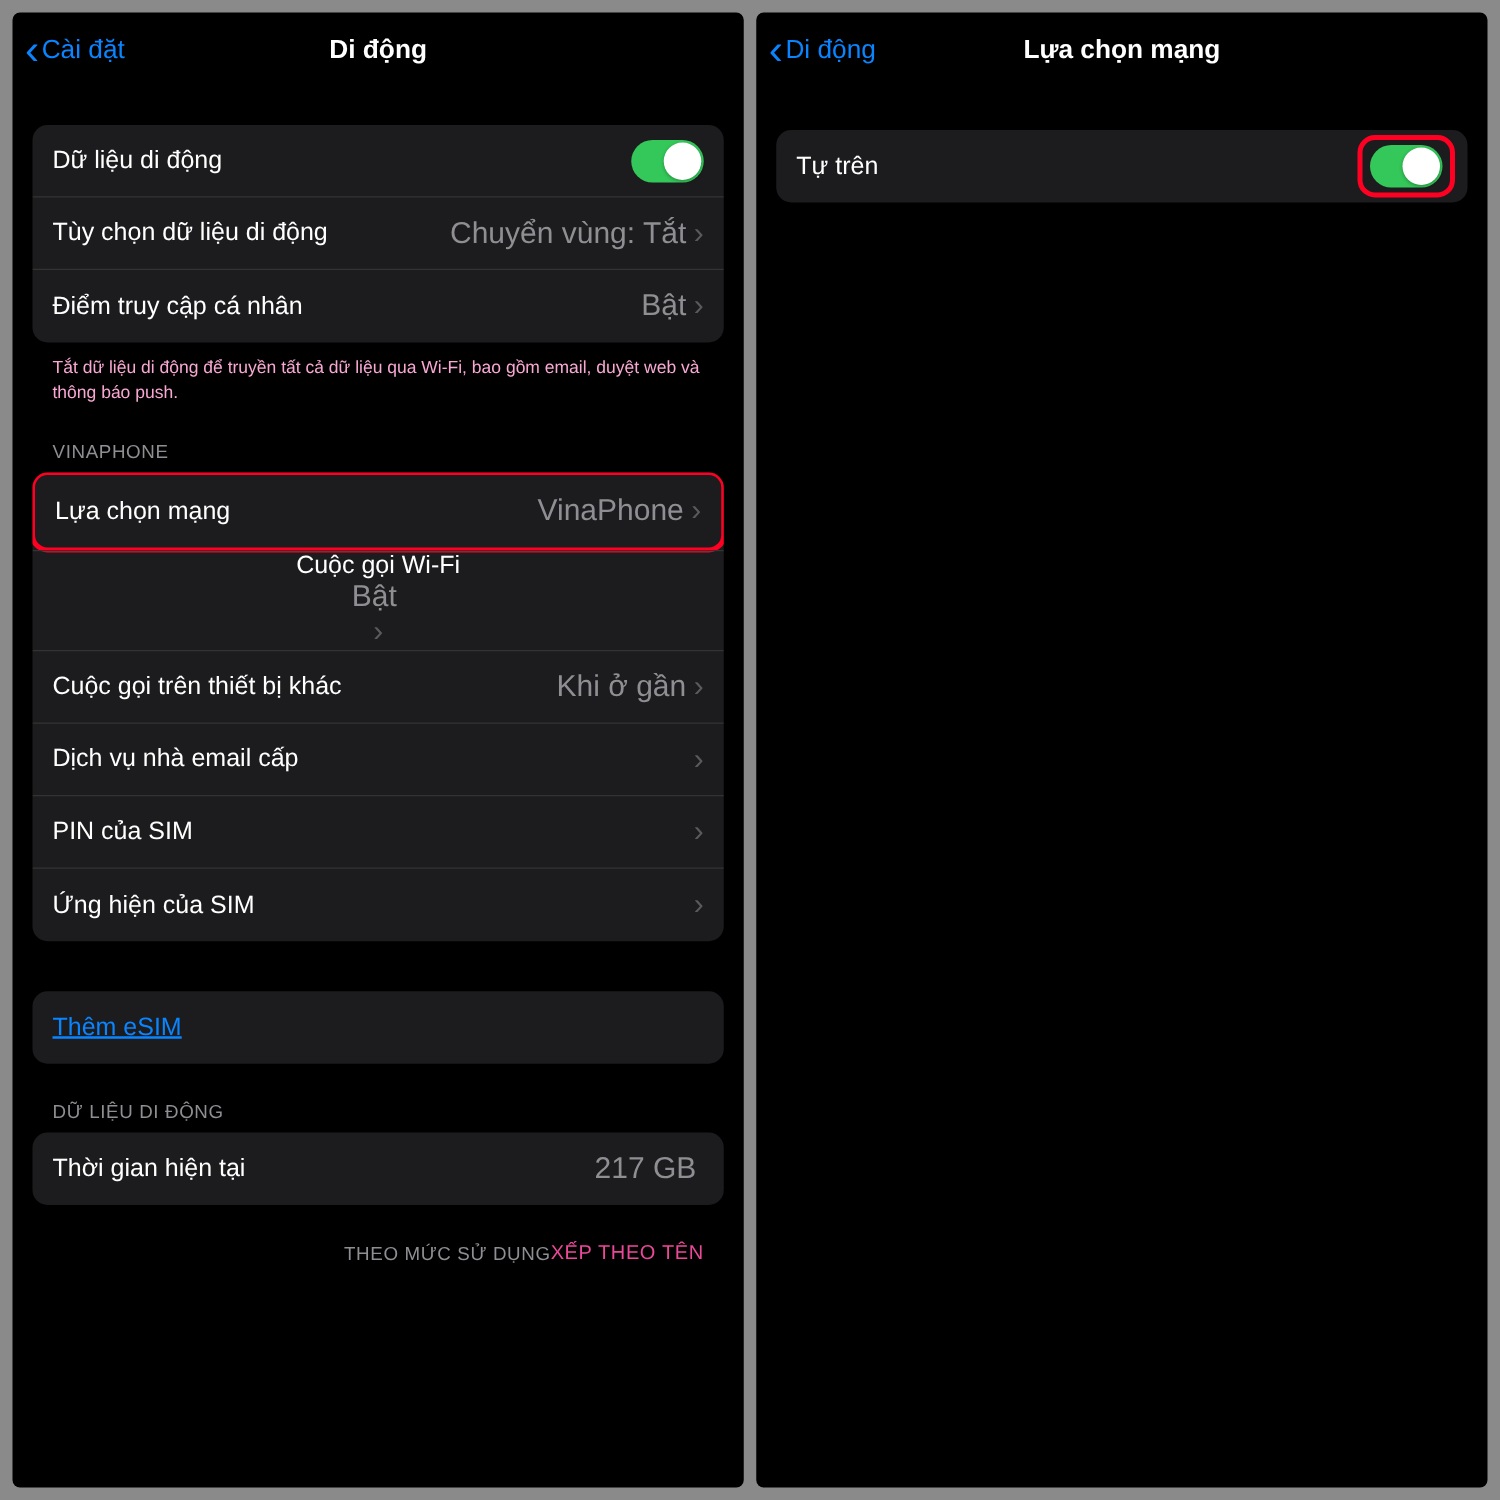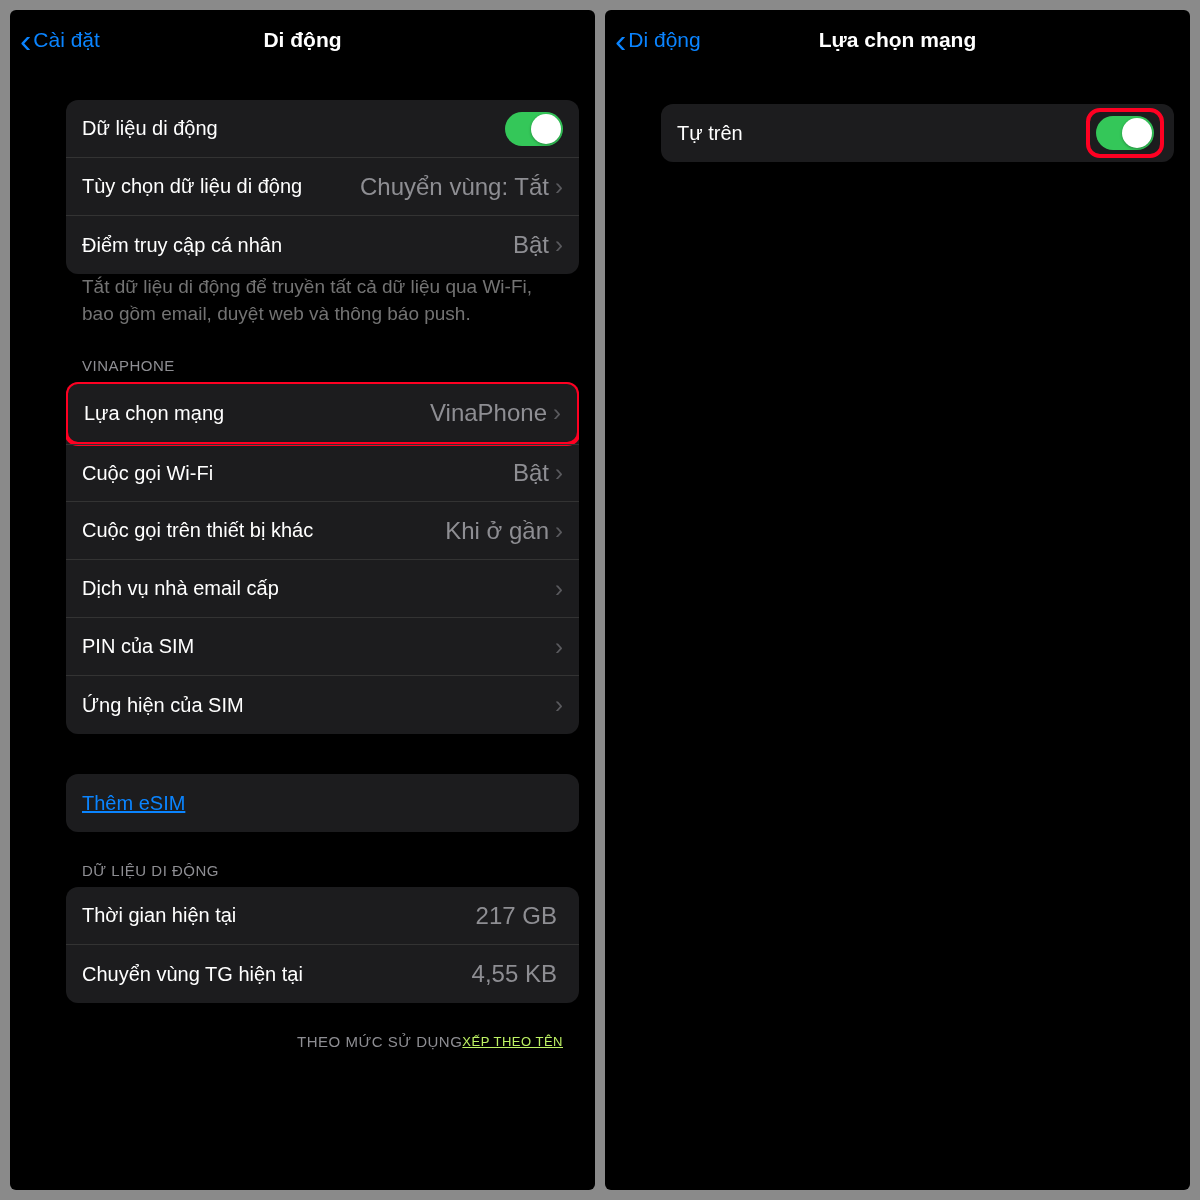--- a/index.html
+++ b/index.html
@@ -46,21 +46,20 @@
     left: 0; right: 0;
     text-align: center;
     font-size: 21px;
     font-weight: 600;
     pointer-events: none;
   }
   .content {
     flex: 1;
     overflow-y: auto;
     padding: 0 16px;
-    margin-left: 40px;
   }
   .group {
     background: #1c1c1e;
     border-radius: 12px;
     margin-top: 30px;
     overflow: hidden;
   }
   .group.first { margin-top: 30px; }
   .row {
     display: flex;
@@ -99,23 +98,23 @@
     position: absolute;
     width: 30px;
     height: 30px;
     background: #fff;
     border-radius: 50%;
     top: 2px;
     right: 2px;
     box-shadow: 0 1px 3px rgba(0,0,0,0.3);
   }
   .footer-text {
-    font-size: 19px;
-    color: #737373;
-    padding: 0 16px 0 16px;
+    font-size: 14px;
+    color: #f9a8d4;
+    padding: 10px 16px 0 16px;
     line-height: 1.4;
   }
   .header-text {
     font-size: 15px;
     color: #8e8e93;
     padding: 30px 16px 8px 16px;
     text-transform: uppercase;
     letter-spacing: 0.5px;
   }
   .header-row {
@@ -124,25 +123,24 @@
     align-items: center;
     padding: 30px 16px 8px 16px;
   }
   .header-row .h {
     font-size: 15px;
     color: #8e8e93;
     text-transform: uppercase;
     letter-spacing: 0.5px;
   }
   .header-row .sort {
-    font-size: 13px;
-    color: #bef264;
+    font-size: 16px;
+    color: #ec4899;
     text-transform: uppercase;
     letter-spacing: 0.5px;
-    text-decoration: underline;
   }
   .group.nomt { margin-top: 0; }
   .link-row .label { color: #0a84ff; text-decoration: underline; }
   .highlight {
     border: 4px solid #ff0022;
     border-radius: 14px;
     margin: -2px;
     padding: 0;
   }
   .highlight .row { border-radius: 10px; }
@@ -197,21 +195,21 @@
 
     <div class="group nomt">
       <div class="highlight">
         <div class="row" style="border-bottom:none;">
           <span class="label">Lựa chọn mạng</span>
           <span class="spacer"></span>
           <span class="value">VinaPhone</span>
           <span class="chevron">›</span>
         </div>
       </div>
-      <div class="row" style="border-top:0.5px solid #333;">
+      <div class="row" style="border-top:0.5px solid #333;flex-direction:column;">
         <span class="label">Cuộc gọi Wi-Fi</span>
         <span class="spacer"></span>
         <span class="value">Bật</span>
         <span class="chevron">›</span>
       </div>
       <div class="row">
         <span class="label">Cuộc gọi trên thiết bị khác</span>
         <span class="spacer"></span>
         <span class="value">Khi ở gần</span>
         <span class="chevron">›</span>
@@ -239,25 +237,20 @@
       </div>
     </div>
 
     <div class="header-text">DỮ LIỆU DI ĐỘNG</div>
 
     <div class="group nomt">
       <div class="row">
         <span class="label">Thời gian hiện tại</span>
         <span class="spacer"></span>
         <span class="value">217 GB</span>
-      </div>
-      <div class="row">
-        <span class="label">Chuyển vùng TG hiện tại</span>
-        <span class="spacer"></span>
-        <span class="value">4,55 KB</span>
       </div>
     </div>
 
     <div class="header-row">
       <span class="h">THEO MỨC SỬ DỤNG</span>
       <span class="sort">XẾP THEO TÊN</span>
     </div>
 
   </div>
 </div>

